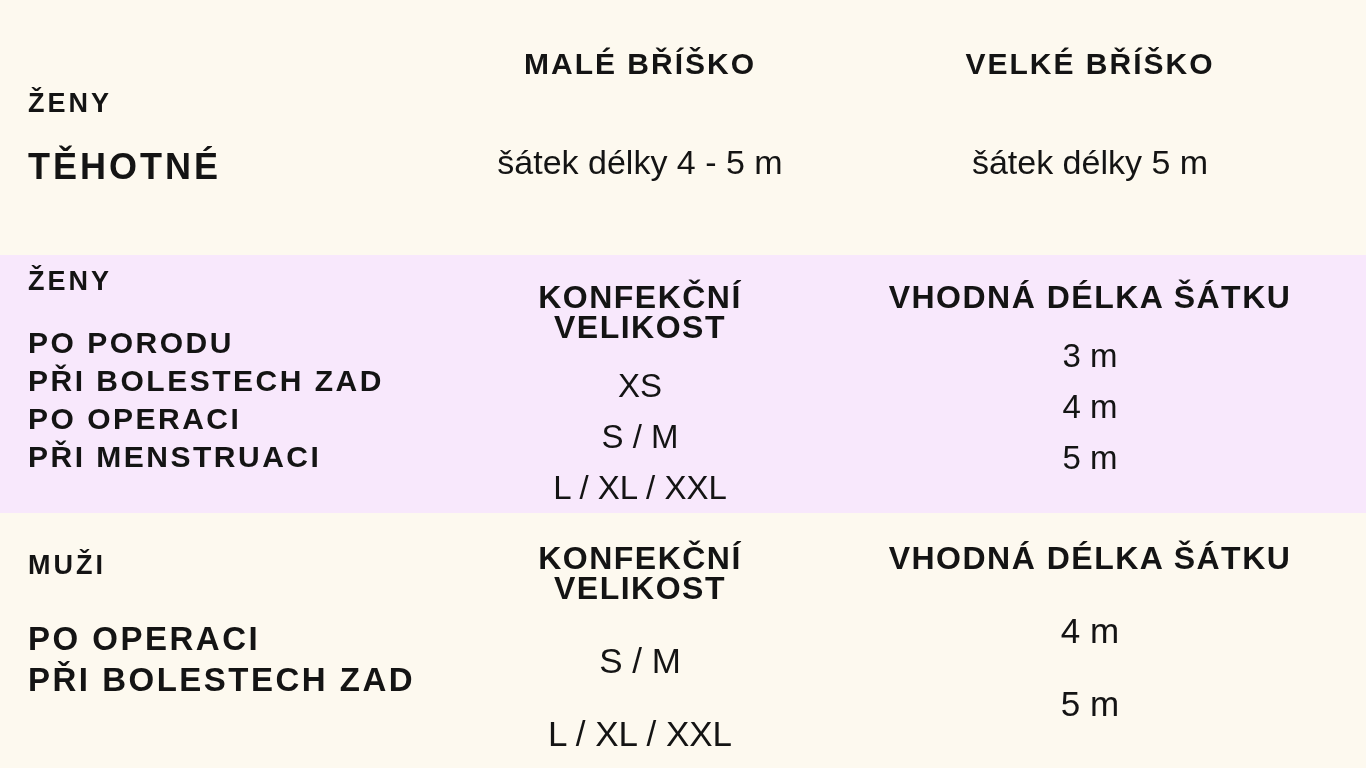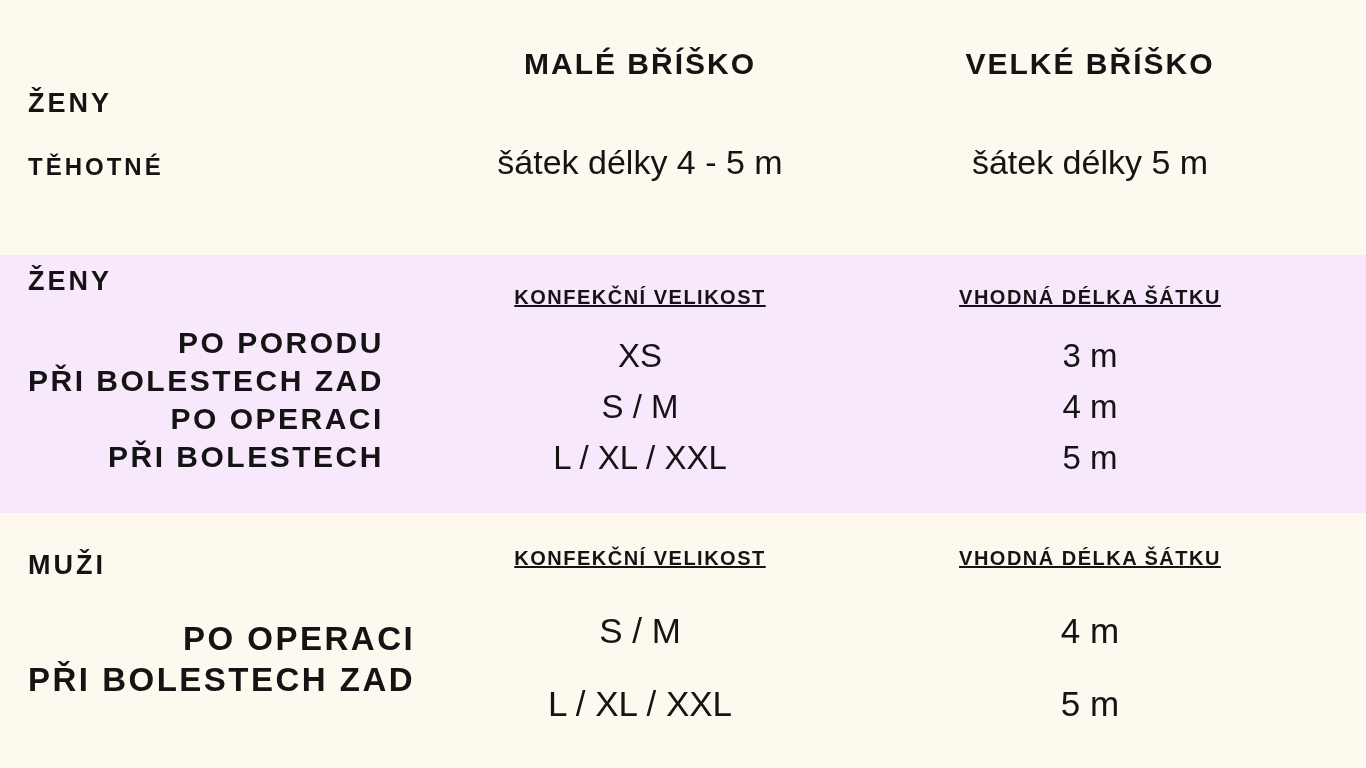--- a/index.html
+++ b/index.html
@@ -14,30 +14,30 @@
     overflow: hidden;
   }
 
   .band {
     display: grid;
     grid-template-columns: 432px 360px 540px;
     padding-left: 28px;
     box-sizing: border-box;
   }
   .col { display: flex; flex-direction: column; align-items: center; text-align: center; }
-  .col.left { align-items: flex-start; text-align: right; }
+  .col.left { align-items: flex-start; text-align: left; }
 
   
   .glabel { font-weight: 700; font-size: 27px; letter-spacing: 3px; line-height: 31px; }
-  .gtitle { font-weight: 700; font-size: 24px; letter-spacing: 3px; line-height: 40px; margin-top: 28px; }
+  .gtitle { font-weight: 700; font-size: 36px; letter-spacing: 3px; line-height: 40px; margin-top: 28px; }
   .conditions { font-weight: 700; font-size: 30px; letter-spacing: 2.5px; line-height: 38px; }
 
   
   .hdr-lg { font-weight: 700; font-size: 30px; letter-spacing: 2px; line-height: 34px; }
-  .hdr-sm { font-weight: 700; font-size: 20px; letter-spacing: 1.5px; line-height: 30px; text-decoration: underline; }
+  .hdr-sm { font-weight: 700; font-size: 32px; letter-spacing: 1.5px; line-height: 30px; }
 
   
   .value-lg { font-weight: 400; font-size: 34px; line-height: 38px; }
   .vals { display: flex; flex-direction: column; align-items: center; font-weight: 400; font-size: 33px; line-height: 35px; }
 
   
   .s0 { height: 255px; }
   .s0 .left  { padding-top: 88px; }
   .s0 .mid, .s0 .right { padding-top: 47px; }
   .s0 .value-lg { margin-top: 62px; }
@@ -76,21 +76,21 @@
     </div>
   </section>
 
   <section class="band s1">
     <div class="col left">
       <div class="glabel">ŽENY</div>
       <div class="conditions">
         <div>PO PORODU</div>
         <div>PŘI BOLESTECH ZAD</div>
         <div>PO OPERACI</div>
-        <div>PŘI BOLESTECH</div>
+        <div>PŘI MENSTRUACI</div>
       </div>
     </div>
     <div class="col mid">
       <div class="hdr-sm">KONFEKČNÍ VELIKOST</div>
       <div class="vals">
         <div>XS</div>
         <div>S / M</div>
         <div>L / XL / XXL</div>
       </div>
     </div>

